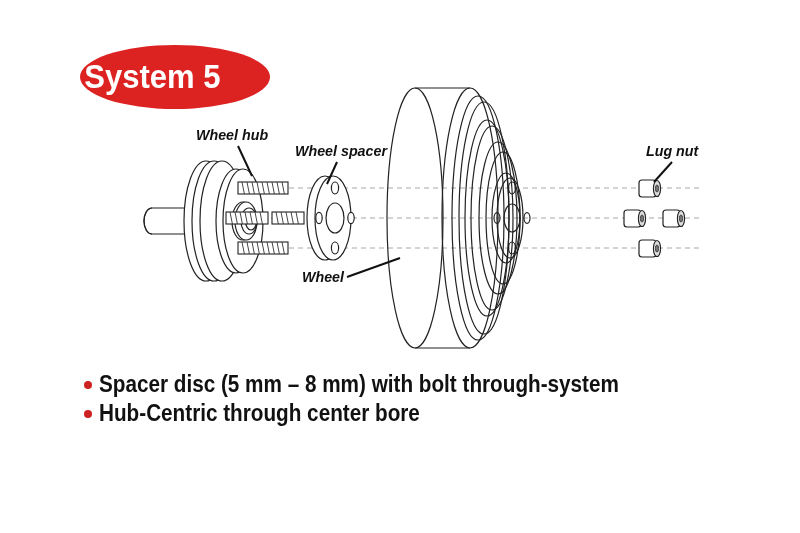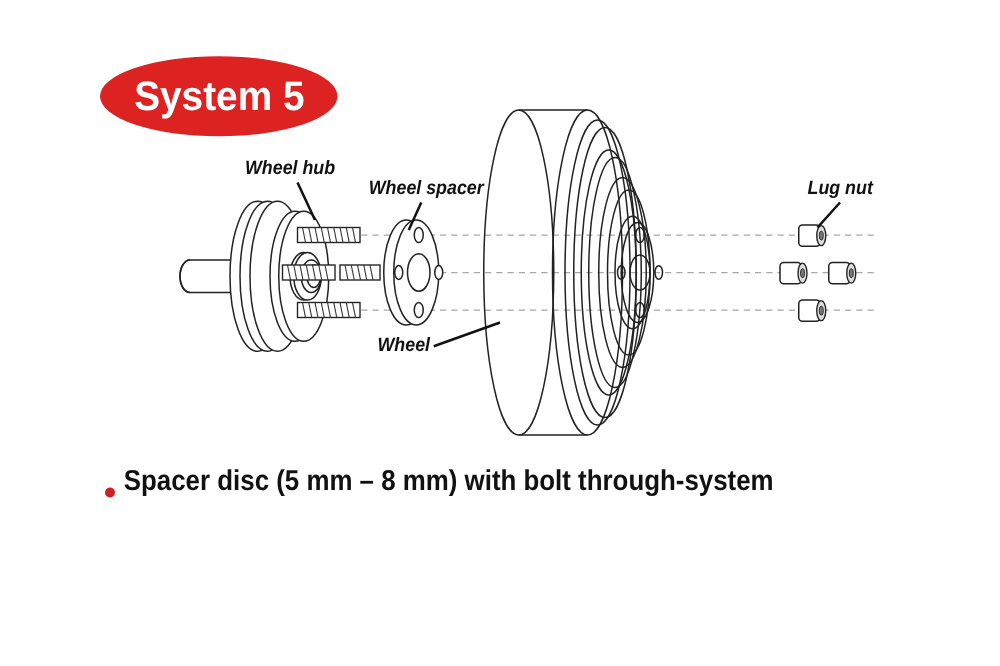--- a/index.html
+++ b/index.html
@@ -7,21 +7,21 @@
     width:800px;height:533px;background:#ffffff;
     font-family:"Liberation Sans", sans-serif;
     overflow:hidden;position:relative;
   }
   #stage{position:absolute;left:0;top:0;width:800px;height:533px;}
   svg.diagram{position:absolute;left:0;top:0;width:800px;height:533px;}
 
   
   .badge{
     position:absolute;left:80px;top:45px;width:190px;height:64px;
-    display:flex;align-items:center;justify-content:center;
+    display:flex;align-items:center;justify-content:flex-start;
   }
   .badge .ell{
     position:absolute;left:0;top:0;width:190px;height:64px;
     background:#DD2222;border-radius:50%;
   }
   .badge .txt{
     position:relative;color:#ffffff;font-weight:bold;font-size:33px;
     letter-spacing:0px;font-family:"Liberation Sans", sans-serif;
     transform:scaleX(0.94);white-space:nowrap;
   }
@@ -36,21 +36,21 @@
   #lbl-wheel-hub{left:196px;top:126px;}
   #lbl-wheel-spacer{left:295px;top:142px;}
   #lbl-wheel{left:302px;top:268px;}
   #lbl-lug-nut{left:646px;top:142px;}
 
   
   .bullets{
     position:absolute;left:84px;top:370px;width:680px;
   }
   .brow{
-    display:flex;align-items:flex-end;margin-bottom:1px;
+    display:flex;align-items:flex-start;margin-bottom:1px;
   }
   .bdot{
     width:8px;height:8px;border-radius:50%;background:#CC2222;
     margin-top:11px;margin-right:7px;flex:0 0 auto;
   }
   .btxt{
     font-weight:bold;color:#111111;font-size:23px;line-height:28px;
     font-family:"Liberation Sans", sans-serif;
     transform:scaleX(0.9);transform-origin:left top;
     white-space:pre-wrap;
@@ -229,15 +229,19 @@
   <div class="lbl" id="lbl-wheel-hub">Wheel hub</div>
   <div class="lbl" id="lbl-wheel-spacer">Wheel spacer</div>
   <div class="lbl" id="lbl-wheel">Wheel</div>
   <div class="lbl" id="lbl-lug-nut">Lug nut</div>
 
   <div class="bullets">
     <div class="brow">
       <div class="bdot"></div>
       <div class="btxt">Spacer disc (5 mm – 8 mm) with bolt through-system</div>
     </div>
+    <div class="brow">
+      <div class="bdot"></div>
+      <div class="btxt">Hub-Centric through center bore</div>
+    </div>
   </div>
 
 </div>
 
 </body></html>

